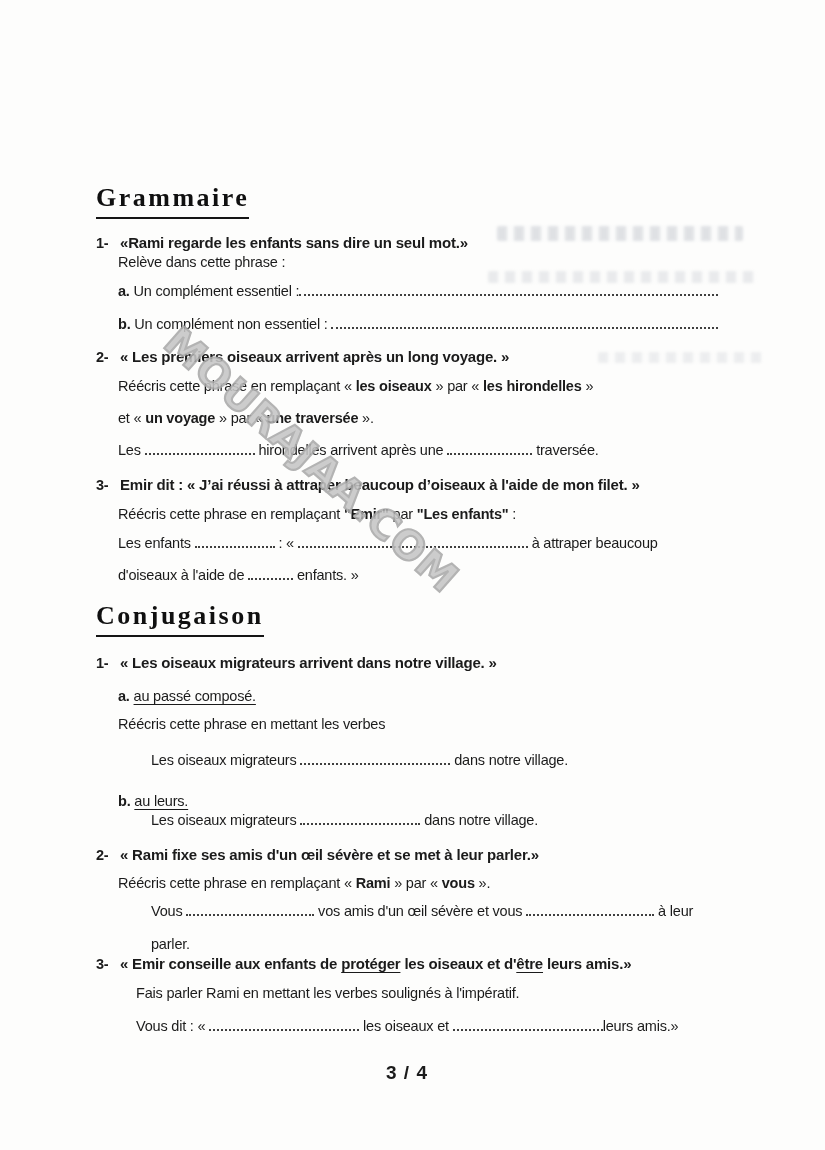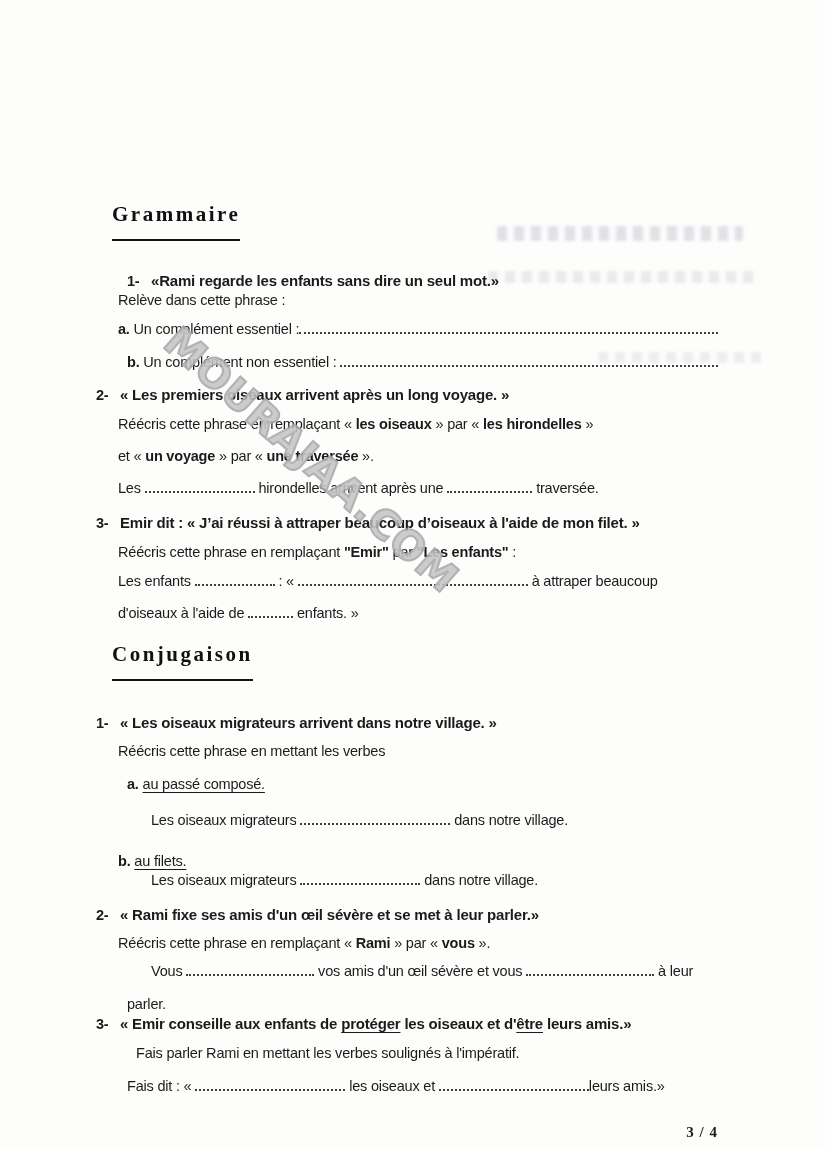--- a/index.html
+++ b/index.html
@@ -4,44 +4,44 @@
 <style>
   html,body{margin:0;padding:0;background:#e9e9e9;}
   .page{
     position:relative;width:825px;height:1150px;background:#fdfdfc;
     overflow:hidden;font-family:"Liberation Sans","DejaVu Sans",sans-serif;
     color:#1b1b1b;box-sizing:border-box;
   }
   .content{position:absolute;inset:0;padding:186px 107px 0 96px;box-sizing:border-box;z-index:1;}
   p{margin:0;}
   .sec-head{
-    display:inline-block;margin:16px;
+    display:inline-block;margin:0;
     font-family:"Liberation Serif","DejaVu Serif",serif;
-    font-weight:700;font-size:21px;line-height:24px;letter-spacing:2.5px;
-    color:#101010;border-bottom:2.6px solid #151515;padding-bottom:13px;
+    font-weight:700;font-size:26px;line-height:24px;letter-spacing:2.5px;
+    color:#101010;border-bottom:2.6px solid #151515;padding-bottom:7px;
   }
   .item-head{font-size:15px;line-height:20px;letter-spacing:-0.2px;white-space:pre-wrap;}
   .item-head .num{display:inline-block;min-width:17px;margin-right:7px;font-weight:700;font-size:14.5px;}
   .line{font-size:14.5px;line-height:19px;letter-spacing:-0.2px;white-space:pre-wrap;}
   .line span,.item-head span{white-space:pre;}
   .b{font-weight:700;}
   .u{text-decoration:underline;text-decoration-thickness:1.4px;text-underline-offset:3px;}
   .dots{display:inline-block;height:12px;border-bottom:2px dotted #3f3f3f;}
   .flex{display:flex;align-items:baseline;}
   .dots.fill{flex:1 1 auto;}
   .ind-s{margin-left:22px;}
   .ind-m{margin-left:40px;}
   .ind-l{margin-left:55px;}
   .mt9{margin-top:9px;}  .mt10{margin-top:10px;} .mt12{}
-  .mt13{margin-top:13px;}.mt14{margin-top:14px;margin-left:31px;} .mt15{margin-top:15px;}
+  .mt13{margin-top:13px;}.mt14{margin-top:14px;} .mt15{margin-top:15px;}
   .mt16{margin-top:16px;}.mt17{margin-top:17px;} .mt19{margin-top:19px;text-align:center;}
   .mt22{margin-top:22px;}.mt27{margin-top:27px;}
   .footer{
-    font-family:Liberation Serif, serif;font-weight:700;
-    font-size:15px;line-height:19px;text-align:right;letter-spacing:1px;
+    font-family:Liberation Sans, sans-serif;font-weight:700;
+    font-size:19px;line-height:19px;text-align:center;letter-spacing:1px;
   }
   .watermark{
     position:absolute;left:186px;top:318px;z-index:2;white-space:nowrap;
     transform:rotate(41.5deg);transform-origin:0 0;
     font-family:"DejaVu Sans","Liberation Sans",sans-serif;font-weight:700;
     font-size:40px;letter-spacing:1px;
     color:rgba(255,255,255,0.04);
     -webkit-text-stroke:2.2px #a9a9a9;
     text-shadow:0 0 1px #c4c4c4;
     opacity:.88;pointer-events:none;
@@ -80,31 +80,31 @@
 
     <p class="item-head mt15"><span class="num">3-</span><span class="stmt"><span class="b">Emir dit : « J’ai réussi à attraper beaucoup d’oiseaux à l'aide de mon filet. »</span></span></p>
     <p class="line ind-s mt10"><span>Réécris cette phrase en remplaçant </span><span class="b">"Emir"</span><span> par </span><span class="b">"Les enfants"</span><span> :</span></p>
     <p class="line ind-s mt10"><span>Les enfants </span><span class="dots" style="width: 80px;"></span><span> : « </span><span class="dots" style="width: 230px;"></span><span> à attraper beaucoup</span></p>
     <p class="line ind-s mt13"><span>d'oiseaux à l'aide de </span><span class="dots" style="width: 45px;"></span><span> enfants. »</span></p>
 
     
     <h2 class="sec-head mt19">Conjugaison</h2>
 
     <p class="item-head mt16"><span class="num">1-</span><span class="stmt"><span class="b">« Les oiseaux migrateurs arrivent dans notre village. »</span></span></p>
+    <p class="line ind-s mt14"><span class="b">a.</span><span> </span><span class="u">au passé composé.</span></p>
     <p class="line ind-s mt9"><span>Réécris cette phrase en mettant les verbes</span></p>
-    <p class="line ind-s mt14"><span class="b">a.</span><span> </span><span class="u">au passé composé.</span></p>
     <p class="line ind-l mt17"><span>Les oiseaux migrateurs </span><span class="dots" style="width: 150px;"></span><span> dans notre village.</span></p>
-    <p class="line ind-s mt22"><span class="b">b.</span><span> </span><span class="u">au filets.</span></p>
+    <p class="line ind-s mt22"><span class="b">b.</span><span> </span><span class="u">au leurs.</span></p>
     <p class="line ind-l mt12"><span>Les oiseaux migrateurs </span><span class="dots" style="width: 120px;"></span><span> dans notre village.</span></p>
 
     <p class="item-head mt15"><span class="num">2-</span><span class="stmt"><span class="b">« Rami fixe ses amis d'un œil sévère et se met à leur parler.»</span></span></p>
     <p class="line ind-s mt9"><span>Réécris cette phrase en remplaçant « </span><span class="b">Rami</span><span> » par « </span><span class="b">vous</span><span> ».</span></p>
     <p class="line ind-l mt9"><span>Vous </span><span class="dots" style="width: 128px;"></span><span> vos amis d'un œil sévère et vous </span><span class="dots" style="width: 128px;"></span><span> à leur</span></p>
     <p class="line ind-l mt14"><span>parler.</span></p>
 
     <p class="item-head mt12"><span class="num">3-</span><span class="stmt"><span class="b">« Emir conseille aux enfants de </span><span class="b u">protéger</span><span class="b"> les oiseaux et d'</span><span class="b u">être</span><span class="b"> leurs amis.»</span></span></p>
     <p class="line ind-m mt10"><span>Fais parler Rami en mettant les verbes soulignés à l'impératif.</span></p>
-    <p class="line ind-m mt14"><span>Fais dit : « </span><span class="dots" style="width: 150px;"></span><span> les oiseaux et </span><span class="dots" style="width: 150px;"></span><span>leurs amis.»</span></p>
+    <p class="line ind-m mt14"><span>Vous dit : « </span><span class="dots" style="width: 150px;"></span><span> les oiseaux et </span><span class="dots" style="width: 150px;"></span><span>leurs amis.»</span></p>
 
     <p class="footer mt27">3 / 4</p>
 
   </div>
 </div>
 
 </body></html>

